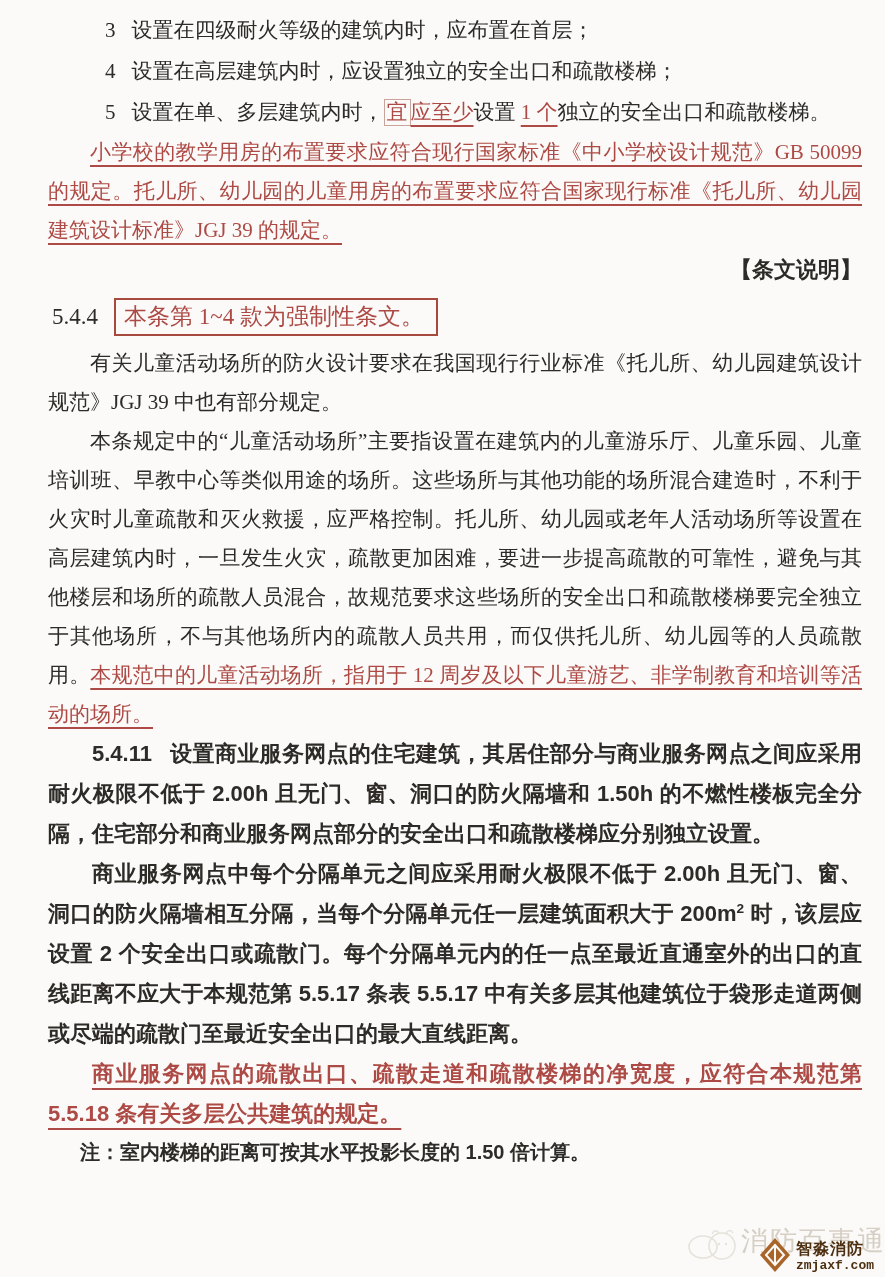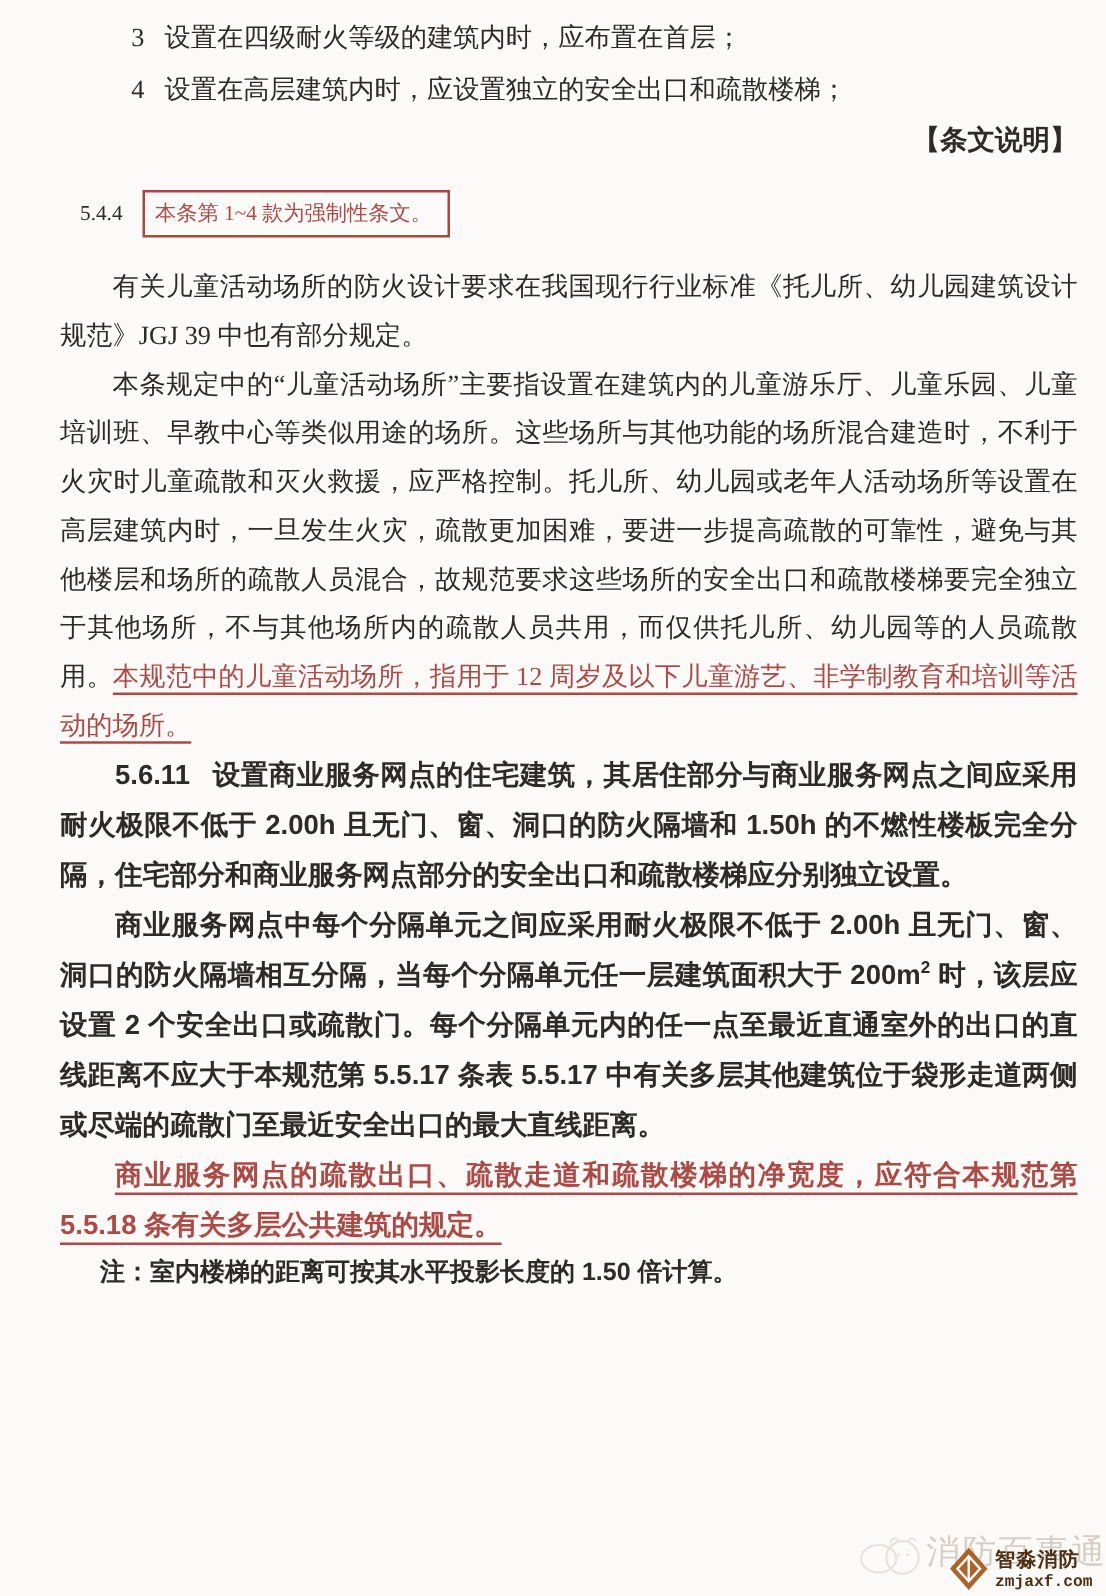--- a/index.html
+++ b/index.html
@@ -61,21 +61,21 @@
     padding:0 2px;
     text-decoration:none;
     display:inline-block;
     line-height:25px;
   }
 
   
   .hei{font-family:"Liberation Sans","DejaVu Sans",sans-serif;font-weight:bold;}
   .label{font-size:22px;line-height:40px;margin:0;text-align:right;}
 
-  .c544{font-size:17px;line-height:46px;margin:16px;}
+  .c544{font-size:23px;line-height:46px;margin:4px;}
   .c544 .cnum{margin-right:16px;}
   .mand-box{
     display:inline-block;
     border:2px solid var(--box_border);
     color:var(--red);
     padding:1px 12px 2px 8px;
     line-height:31px;
   }
 
   .bold-para{
@@ -125,32 +125,34 @@
 </head>
 <body>
 
 <div class="page">
   <div class="content">
 
     <p class="clause-li"><span class="num">3</span><span>设置在四级耐火等级的建筑内时，应布置在首层；</span></p>
 
     <p class="clause-li"><span class="num">4</span><span>设置在高层建筑内时，应设置独立的安全出口和疏散楼梯；</span></p>
 
+    <p class="clause-li"><span class="num">5</span><span>设置在单、多层建筑内时，</span><span class="del-box">宜</span><span class="red-run">应至少</span><span>设置 </span><span class="red-run">1 个</span><span>独立的安全出口和疏散楼梯。</span></p>
 
+    <p class="para amend">小学校的教学用房的布置要求应符合现行国家标准《中小学校设计规范》GB 50099 的规定。托儿所、幼儿园的儿童用房的布置要求应符合国家现行标准《托儿所、幼儿园建筑设计标准》JGJ 39 的规定。</p>
 
     <p class="label hei">【条文说明】</p>
 
     <p class="c544"><span class="cnum">5.4.4</span><span class="mand-box">本条第 1~4 款为强制性条文。</span></p>
 
 
     <p class="para">有关儿童活动场所的防火设计要求在我国现行行业标准《托儿所、幼儿园建筑设计规范》JGJ 39 中也有部分规定。</p>
 
     <p class="para"><span>本条规定中的“儿童活动场所”主要指设置在建筑内的儿童游乐厅、儿童乐园、儿童培训班、早教中心等类似用途的场所。这些场所与其他功能的场所混合建造时，不利于火灾时儿童疏散和灭火救援，应严格控制。托儿所、幼儿园或老年人活动场所等设置在高层建筑内时，一旦发生火灾，疏散更加困难，要进一步提高疏散的可靠性，避免与其他楼层和场所的疏散人员混合，故规范要求这些场所的安全出口和疏散楼梯要完全独立于其他场所，不与其他场所内的疏散人员共用，而仅供托儿所、幼儿园等的人员疏散用。</span><span class="red-run">本规范中的儿童活动场所，指用于 12 周岁及以下儿童游艺、非学制教育和培训等活动的场所。</span></p>
 
-    <p class="bold-para noindent hei"><span class="cnum">5.6.11</span><span>设置商业服务网点的住宅建筑，其居住部分与商业服务网点之间应采用耐火极限不低于 2.00h 且无门、窗、洞口的防火隔墙和 1.50h 的不燃性楼板完全分隔，住宅部分和商业服务网点部分的安全出口和疏散楼梯应分别独立设置。</span></p>
+    <p class="bold-para noindent hei"><span class="cnum">5.4.11</span><span>设置商业服务网点的住宅建筑，其居住部分与商业服务网点之间应采用耐火极限不低于 2.00h 且无门、窗、洞口的防火隔墙和 1.50h 的不燃性楼板完全分隔，住宅部分和商业服务网点部分的安全出口和疏散楼梯应分别独立设置。</span></p>
 
     <p class="bold-para hei"><span>商业服务网点中每个分隔单元之间应采用耐火极限不低于 2.00h 且无门、窗、洞口的防火隔墙相互分隔，当每个分隔单元任一层建筑面积大于 200m</span><sup>2</sup><span> 时，该层应设置 2 个安全出口或疏散门。每个分隔单元内的任一点至最近直通室外的出口的直线距离不应大于本规范第 5.5.17 条表 5.5.17 中有关多层其他建筑位于袋形走道两侧或尽端的疏散门至最近安全出口的最大直线距离。</span></p>
 
     <p class="bold-para hei"><span class="red-bold">商业服务网点的疏散出口、疏散走道和疏散楼梯的净宽度，应符合本规范第 5.5.18 条有关多层公共建筑的规定。</span></p>
 
     <p class="note hei">注：室内楼梯的距离可按其水平投影长度的 1.50 倍计算。</p>
 
   </div>
 
   <svg class="mascot" viewBox="0 0 62 42">

